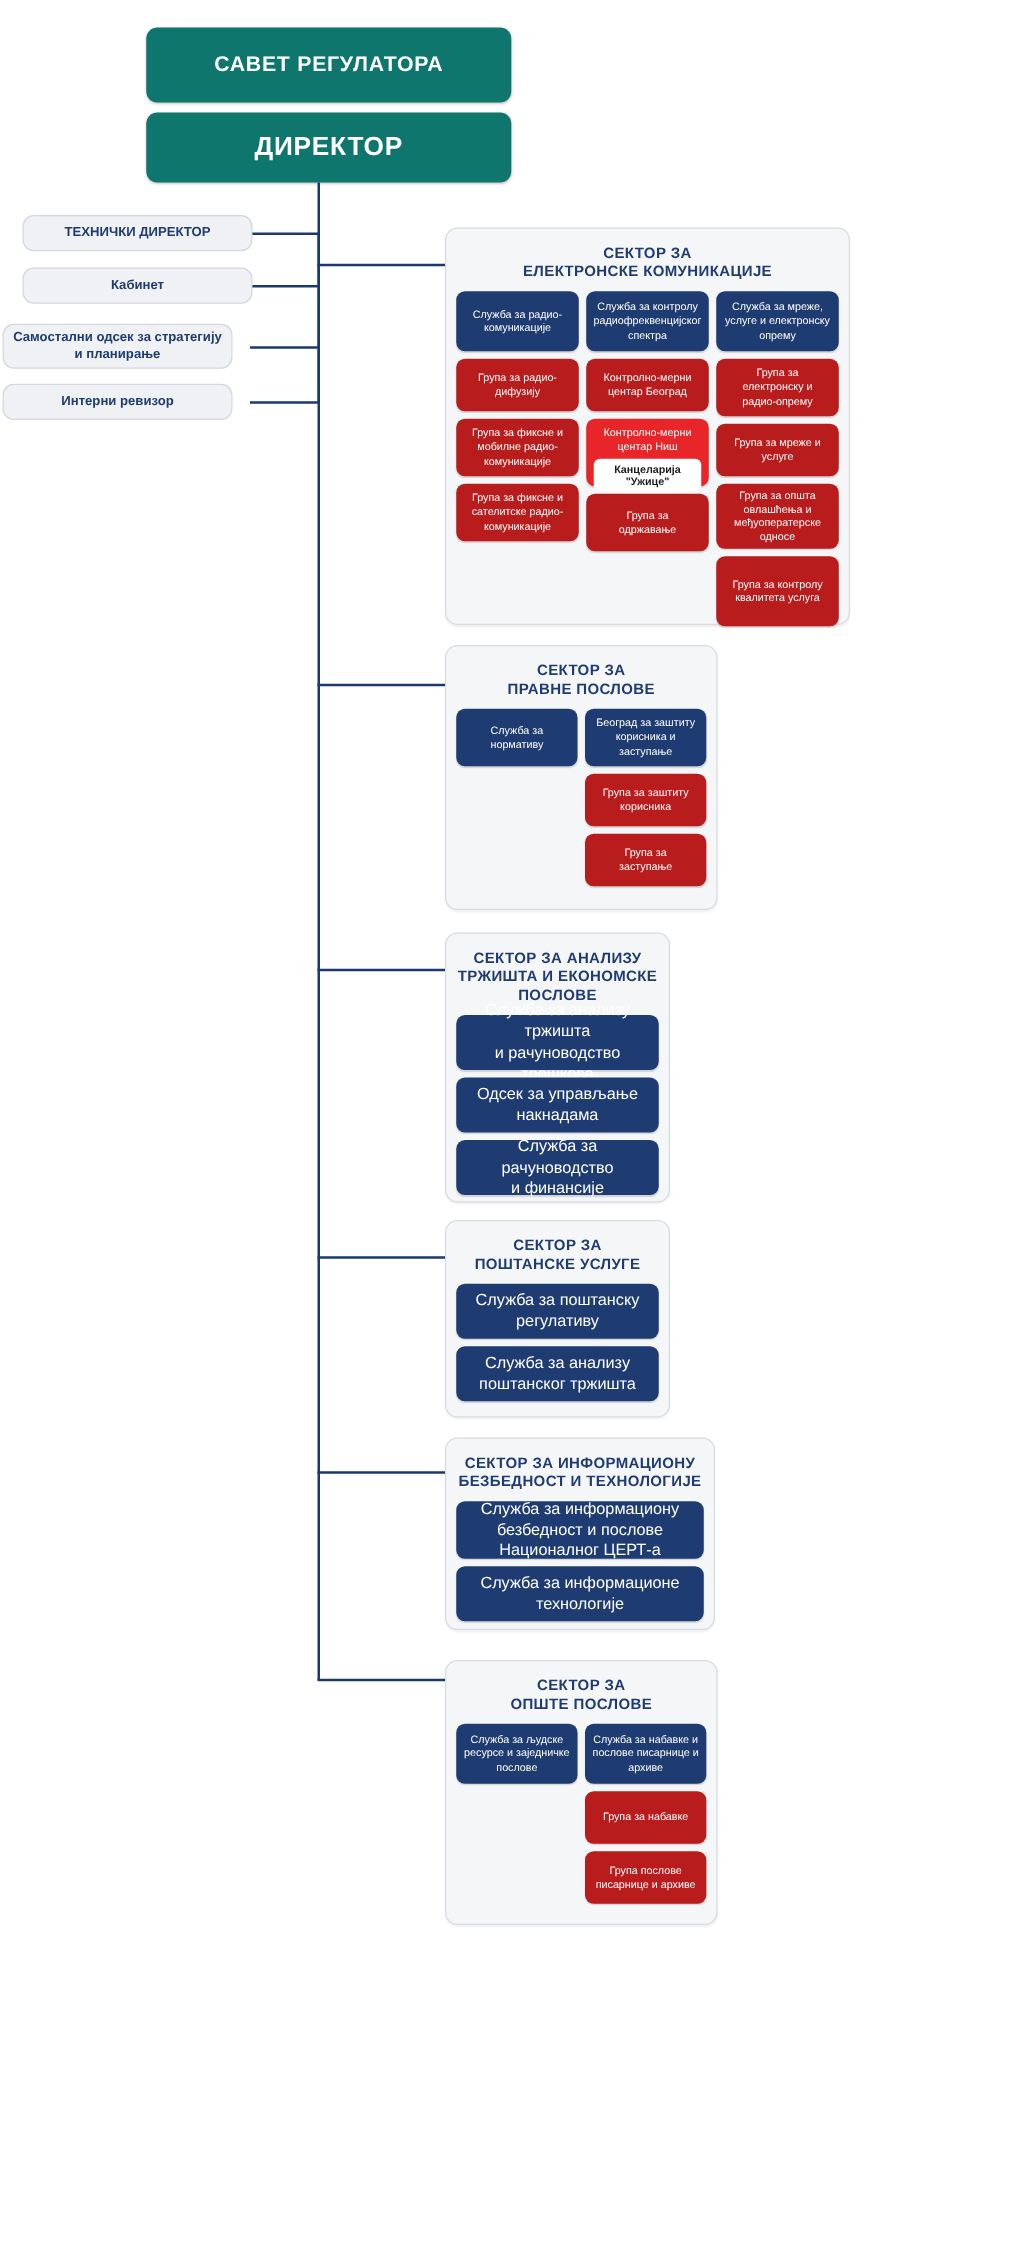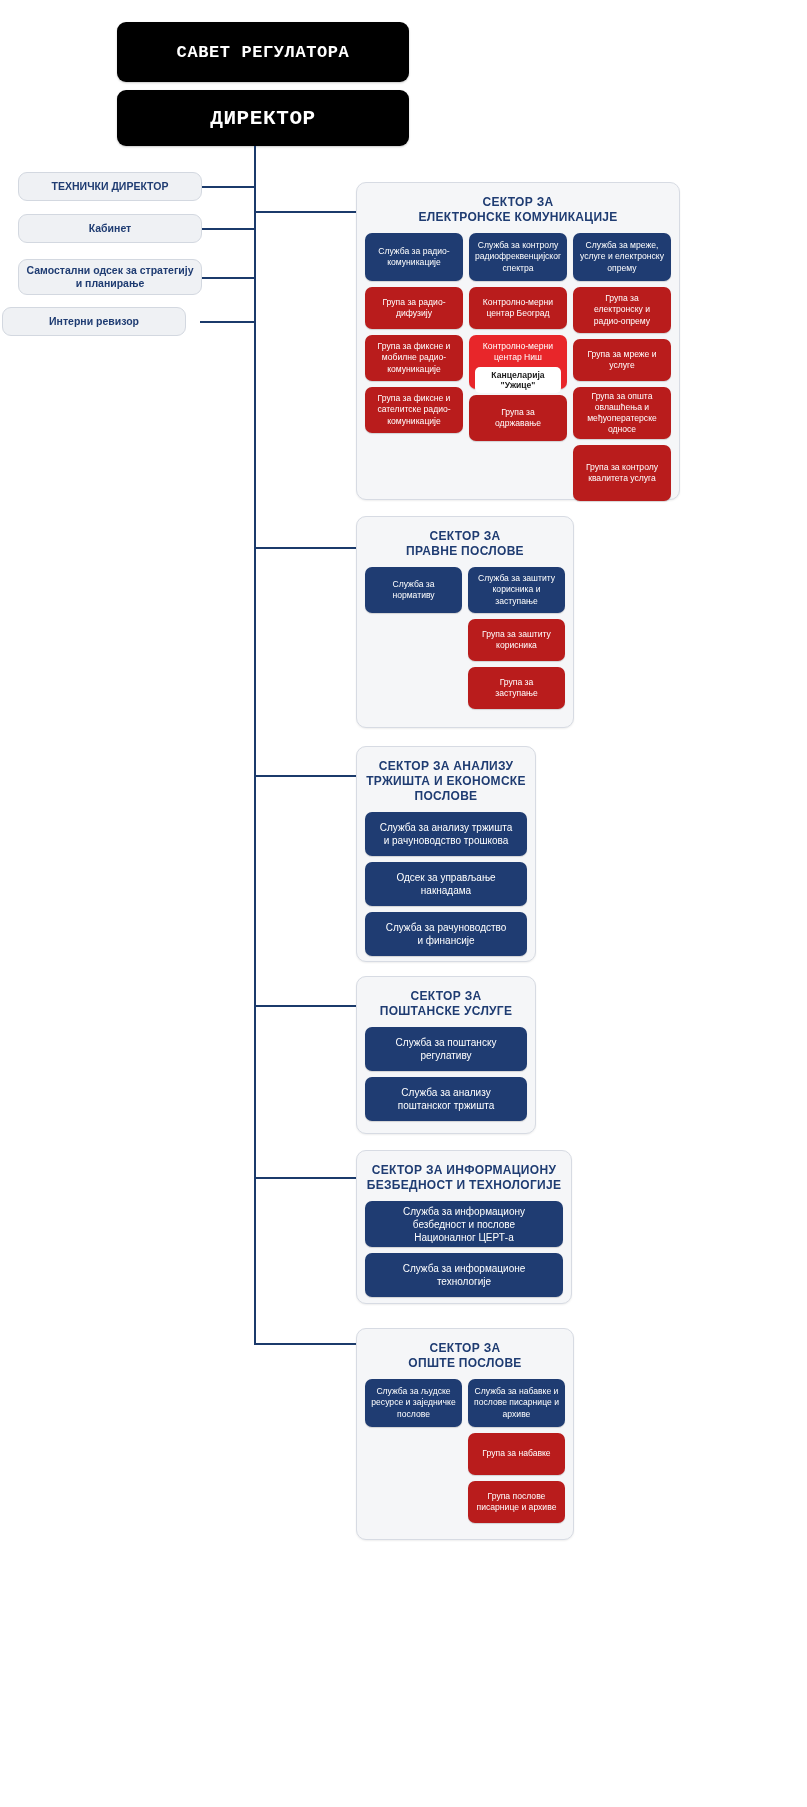--- a/index.html
+++ b/index.html
@@ -12,29 +12,28 @@
   #root { position: relative; width: 807px; height: 1807px; overflow: hidden; }
 
   
   .conn { position: absolute; background: #1b3a6b; }
   .vline { width: 2px; }
   .hline { height: 2px; }
 
   
   .topbox {
     position: absolute;
-    background: #000000;
+    background: #0f766e;
     color: #ffffff;
     border-radius: 9px;
     display: flex; align-items: center; justify-content: center;
     font-weight: bold;
     letter-spacing: .6px;
     text-align: left;
     box-shadow: 0 1px 2px rgba(0,0,0,.22);
-    font-family: Liberation Mono, monospace;
   }
   #box-savet { left: 117px; top: 22px; width: 292px; height: 60px; font-size: 17px; }
   #box-direktor { left: 117px; top: 90px; width: 292px; height: 56px; font-size: 21px; }
 
   
   .staffbox {
     position: absolute;
     background: #eff1f4;
     border: 1px solid #d3d8e0;
     border-radius: 9px;
@@ -95,21 +94,21 @@
     text-align: center; white-space: pre-line;
   }
   .nested-inner {
     background: #ffffff; color: #1c1c1c;
     font-size: 8.6px; font-weight: bold;
     border-radius: 5px; padding: 3px 8px;
     width: 96%; text-align: center;
   }
 
   
-  .wide .nodebox { font-size: 10px; }
+  .wide .nodebox { font-size: 13px; }
 </style>
 </head>
 <body>
 
 <div id="root">
 
   <div class="topbox" id="box-savet">САВЕТ РЕГУЛАТОРА</div>
   <div class="topbox" id="box-direktor">ДИРЕКТОР</div>
 
   <div class="conn vline" style="left:254px; top:146px; height:1198px;"></div>
@@ -122,21 +121,21 @@
 
   <div class="conn hline" style="left:254px; top:211px; width:102px;"></div>
   <div class="conn hline" style="left:254px; top:547px; width:102px;"></div>
   <div class="conn hline" style="left:254px; top:775px; width:102px;"></div>
   <div class="conn hline" style="left:254px; top:1005px; width:102px;"></div>
   <div class="conn hline" style="left:254px; top:1177px; width:102px;"></div>
   <div class="conn hline" style="left:254px; top:1343px; width:102px;"></div>
 
   <div class="staffbox" style="left:18px; top:172px; width:184px; height:29px;">ТЕХНИЧКИ ДИРЕКТОР</div>
   <div class="staffbox" style="left:18px; top:214px; width:184px; height:29px;">Кабинет</div>
-  <div class="staffbox" style="left:18px; top:259px; width:184px; height:36px;">Самостални одсек за
+  <div class="staffbox" style="left:2px; top:259px; width:184px; height:36px;">Самостални одсек за
 стратегију и планирање</div>
   <div class="staffbox" style="left:2px; top:307px; width:184px; height:29px;">Интерни ревизор</div>
 
   <div class="sector" style="left:356px; top:182px; width:324px; height:318px;">
     <div class="sector-title">СЕКТОР ЗА
 ЕЛЕКТРОНСКЕ КОМУНИКАЦИЈЕ</div>
     <div class="col-wrap">
       <div class="col">
         <div class="nodebox navy" style="height:48px">Служба за радио-
 комуникације</div>
@@ -184,21 +183,21 @@
 
   <div class="sector" style="left:356px; top:516px; width:218px; height:212px;">
     <div class="sector-title">СЕКТОР ЗА
 ПРАВНЕ ПОСЛОВЕ</div>
     <div class="col-wrap">
       <div class="col">
         <div class="nodebox navy" style="height:46px">Служба за
 нормативу</div>
       </div>
       <div class="col">
-        <div class="nodebox navy" style="height:46px">Служба за заштиту
+        <div class="nodebox navy" style="height:46px">Београд за заштиту
 корисника и
 заступање</div>
         <div class="nodebox red" style="height:42px">Група за заштиту
 корисника</div>
         <div class="nodebox red" style="height:42px">Група за
 заступање</div>
       </div>
     </div>
   </div>
 

